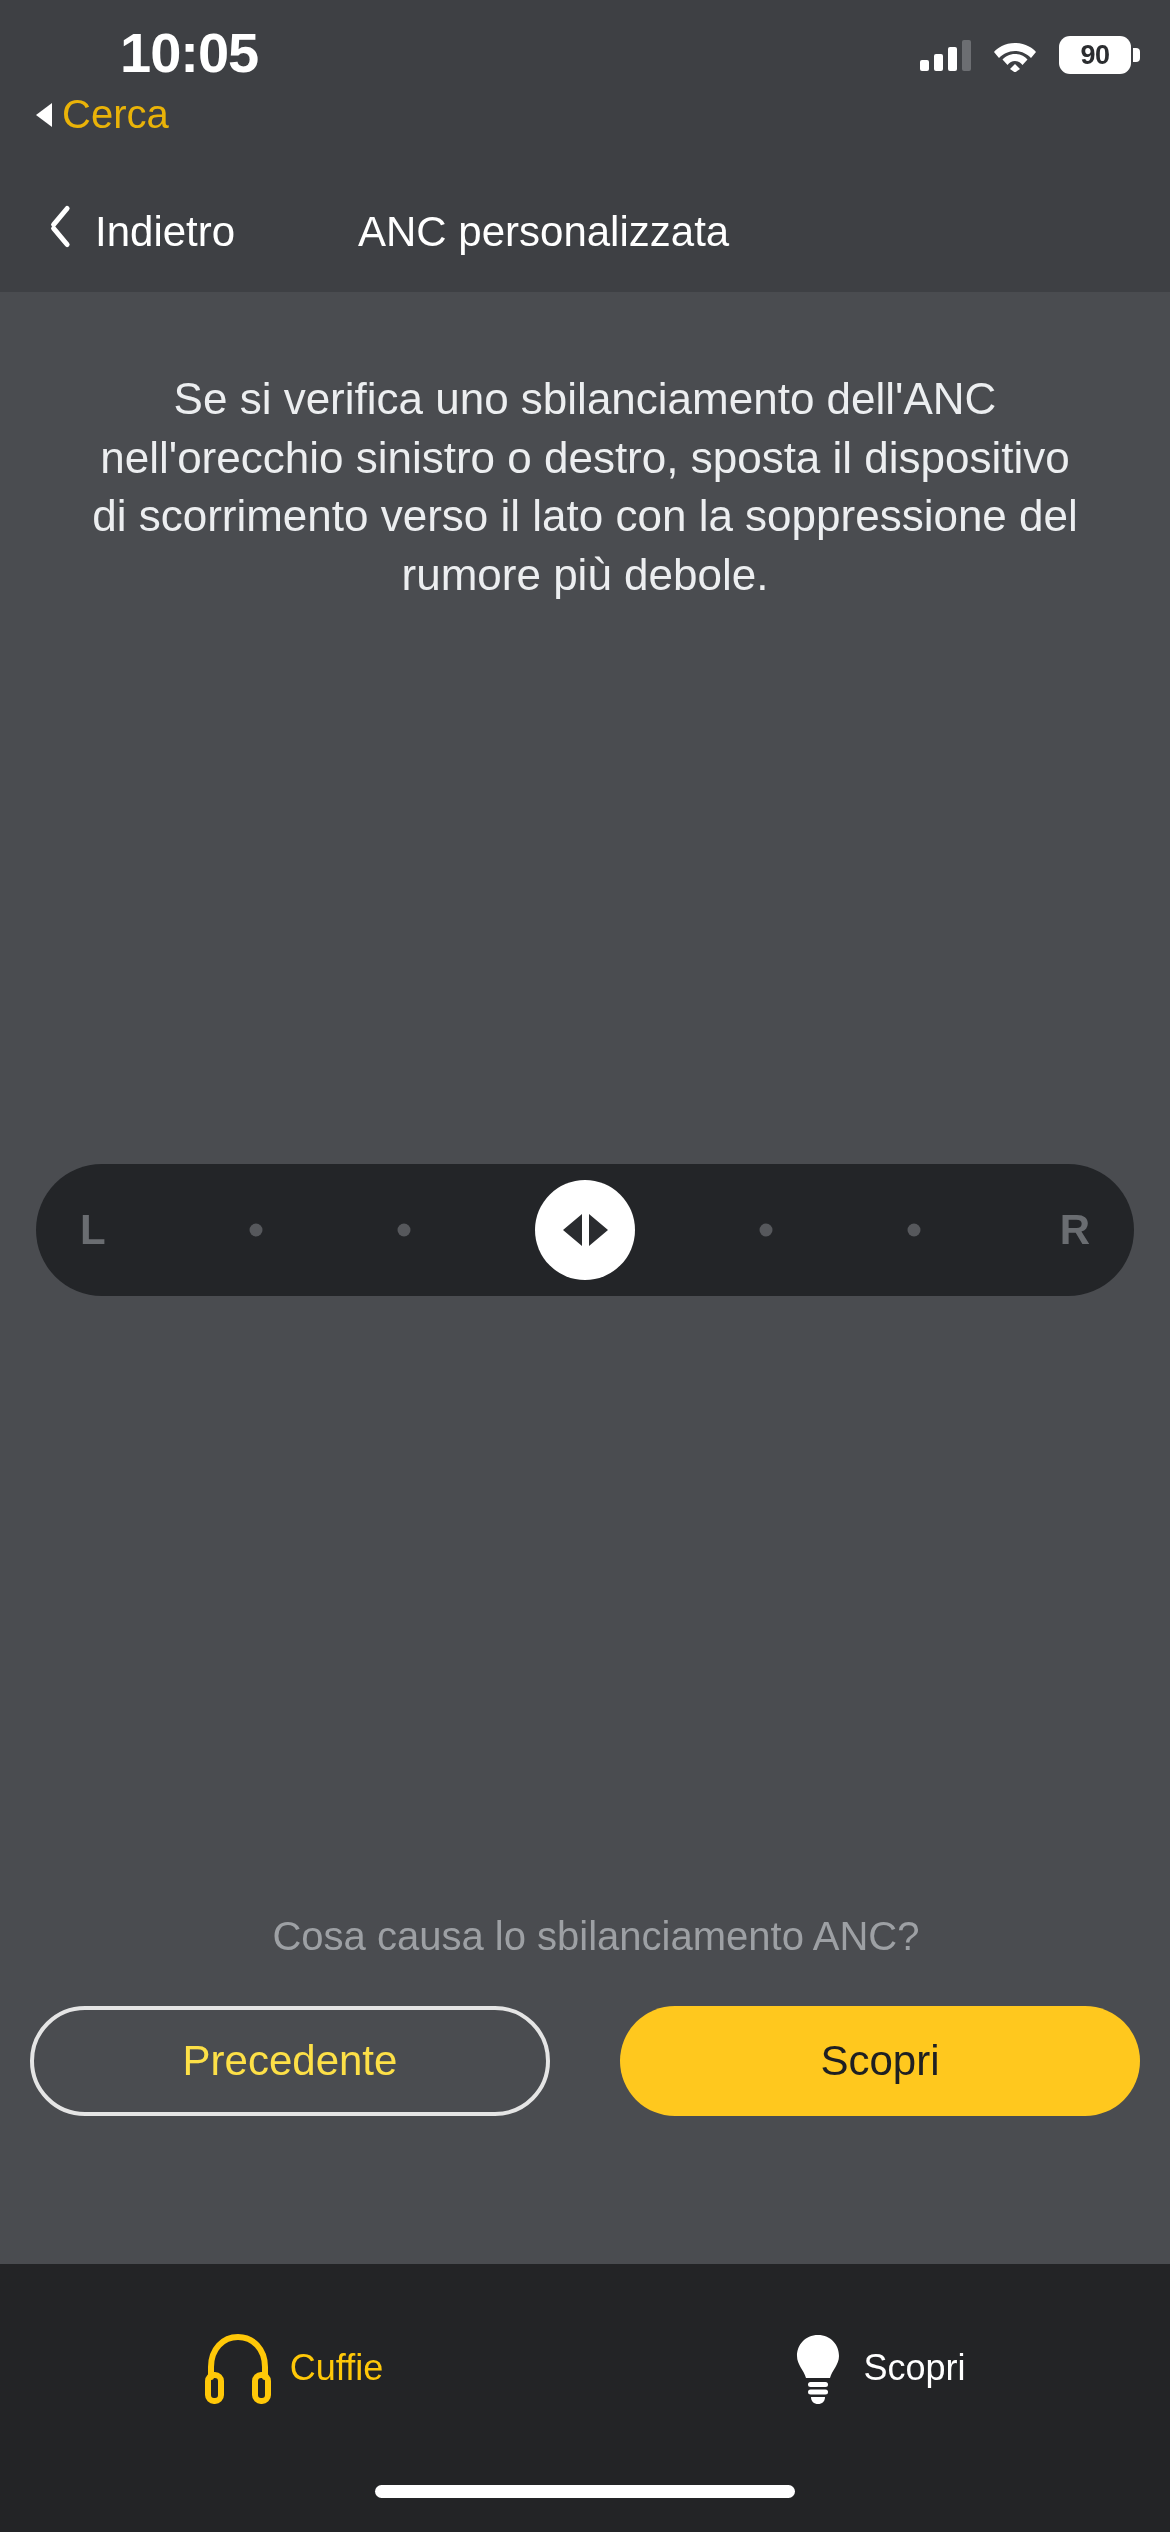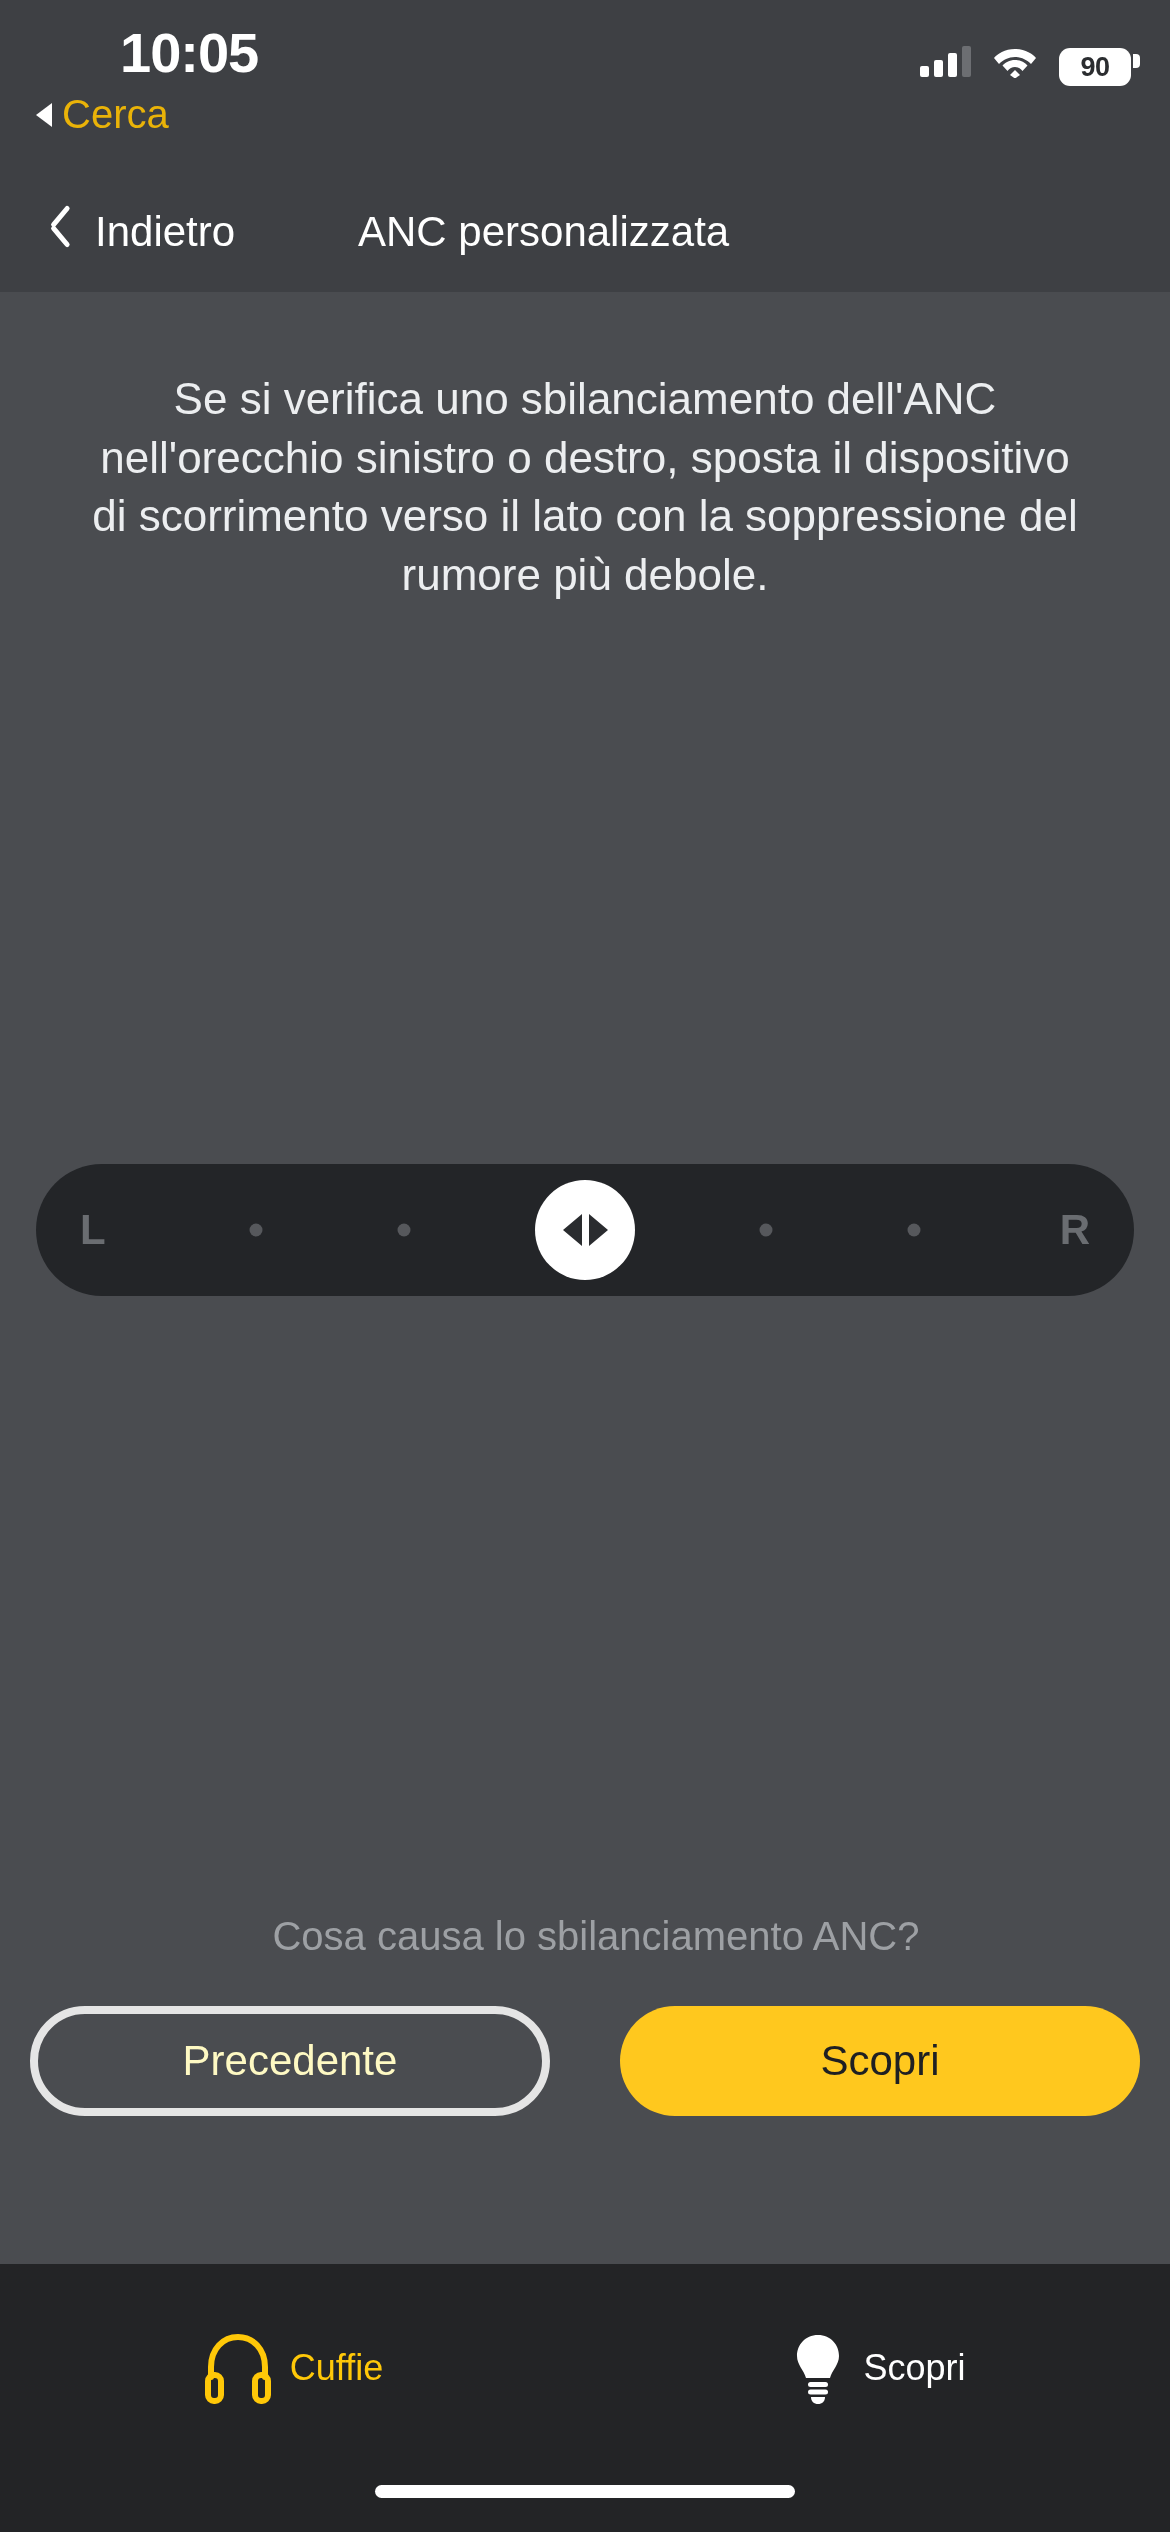--- a/index.html
+++ b/index.html
@@ -43,21 +43,21 @@
   .signal i:nth-child(4){ height:31px; background:#6c6e72; }
 
   .wifi { position:relative; width:44px; height:34px; }
   .wifi svg { display:block; }
 
   .batt {
     position:relative; display:flex; align-items:center;
   }
   .batt-body {
     width:72px; height:38px; background:#ffffff; border-radius:11px;
-    display:flex; align-items:center; justify-content:center;margin-top:12px;
+    display:flex; align-items:center; justify-content:center;
   }
   .batt-num { font-size:27px; font-weight:700; color:#2b2d30; letter-spacing:-0.5px; }
   .batt-cap {
     width:7px; height:14px; background:#ffffff; border-radius:0 4px 4px 0;
     margin-left:2px;
   }
 
   
   .navbar {
     position:absolute; top:172px; left:0; width:1170px; height:120px;
@@ -138,21 +138,21 @@
   .actions {
     position:absolute; left:0; top:1714px; width:1170px;
     display:flex; justify-content:space-between; padding:0 30px;
   }
   .btn {
     height:110px; width:520px; border-radius:55px;
     display:flex; align-items:center; justify-content:center;
     font-size:42px; cursor:pointer; user-select:none;
   }
   .btn-outline {
-    border:8px solid #e5e5e5; color:#fef9c3; background:transparent;
+    border:4px solid #e5e5e5; color:#fde047; background:transparent;
   }
   .btn-primary {
     background:#ffc81e; color:#1f2023; border:none;
   }
 
   
   .tabbar {
     position:absolute; left:0; top:2264px; width:1170px; height:268px;
     background:#232426;
   }

